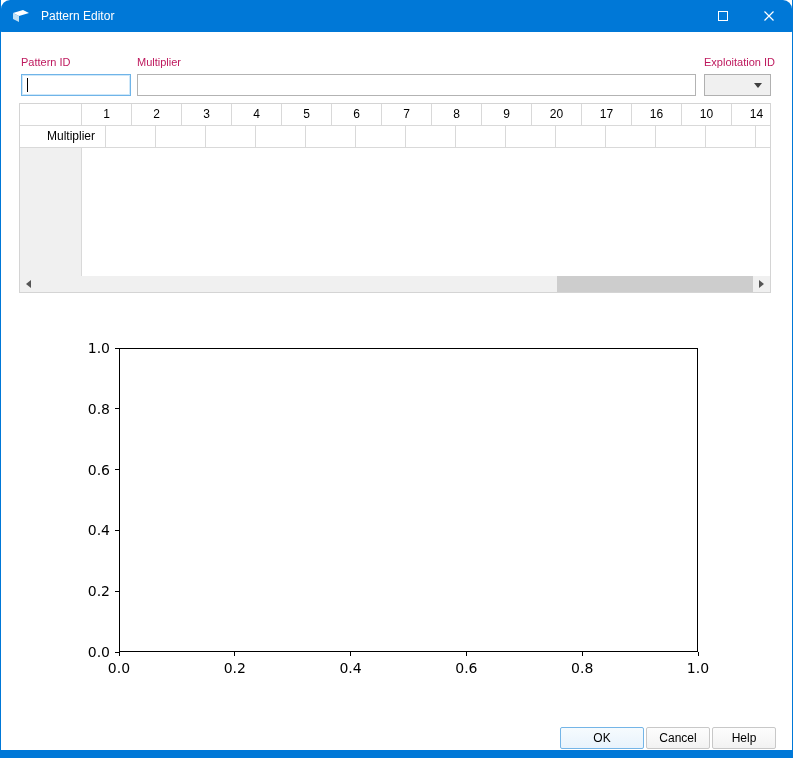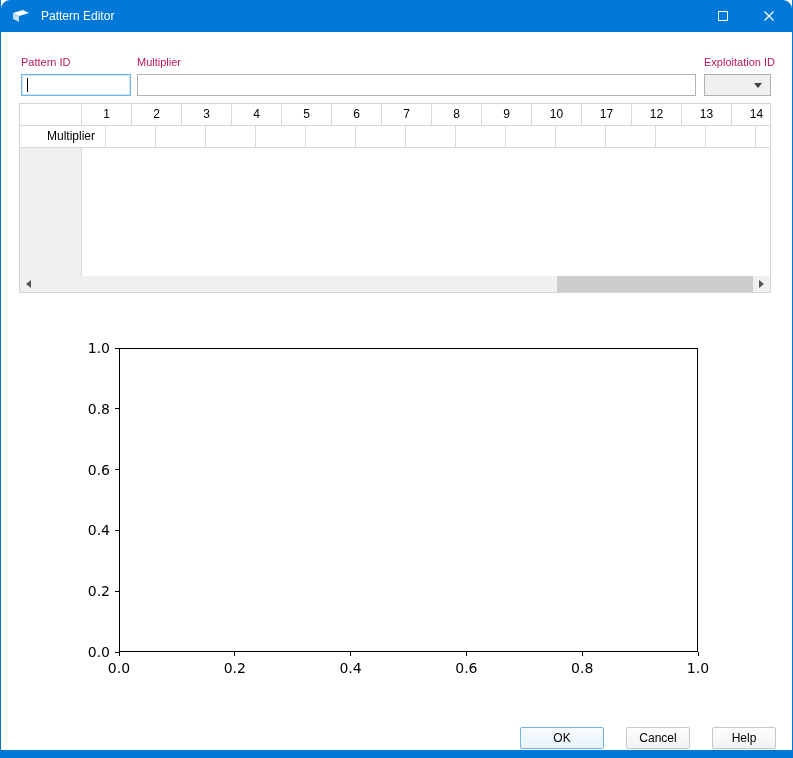--- a/index.html
+++ b/index.html
@@ -86,21 +86,21 @@
   .plot-box { position: absolute; left: 118px; top: 53px; width: 579px; height: 304px;
     background: #ffffff; border: 1px solid #000; }
   .xtick-mark { position: absolute; width: 1px; height: 4px; background: #000; }
   .ytick-mark { position: absolute; width: 4px; height: 1px; background: #000; }
   .xtick-label { position: absolute; transform: translateX(-50%);
     font: 14px "DejaVu Sans", sans-serif; color: #000; }
   .ytick-label { position: absolute; width: 42px; text-align: right; transform: translateY(-50%);
     font: 14px "DejaVu Sans", sans-serif; color: #000; }
 
   
-  .button-row { position: absolute; top: 695px; right: 16px; display: flex; gap: 22px; }
+  .button-row { position: absolute; top: 695px; right: 16px; display: flex; gap: 2px; }
   .btn {
     height: 22px; font: 12px "Liberation Sans", sans-serif; color: #000;
     background: linear-gradient(#fdfdfd, #f2f2f2);
     border: 1px solid #c8c8c8; border-radius: 2px; cursor: default;
   }
   .btn-ok { width: 84px; border-color: #74b5e7; background: linear-gradient(#f6fbfe, #e8f3fc); }
   .btn-cancel, .btn-help { width: 64px; }
 
   .bottom-strip { position: absolute; left: 0; right: 0; bottom: 0; height: 8px; background: #0078d7; }
 </style>
@@ -154,24 +154,24 @@
         <div class="cell corner-cell"></div>
       <div class="cell col-header">1</div>
           <div class="cell col-header">2</div>
           <div class="cell col-header">3</div>
           <div class="cell col-header">4</div>
           <div class="cell col-header">5</div>
           <div class="cell col-header">6</div>
           <div class="cell col-header">7</div>
           <div class="cell col-header">8</div>
           <div class="cell col-header">9</div>
+          <div class="cell col-header">20</div>
+          <div class="cell col-header">17</div>
+          <div class="cell col-header">16</div>
           <div class="cell col-header">10</div>
-          <div class="cell col-header">17</div>
-          <div class="cell col-header">12</div>
-          <div class="cell col-header">13</div>
           <div class="cell col-header">14</div>
         </div>
       <div class="grid-data-row" id="row-cells">
         <div class="cell row-header">Multiplier</div>
       <div class="cell data-cell"></div>
           <div class="cell data-cell"></div>
           <div class="cell data-cell"></div>
           <div class="cell data-cell"></div>
           <div class="cell data-cell"></div>
           <div class="cell data-cell"></div>

